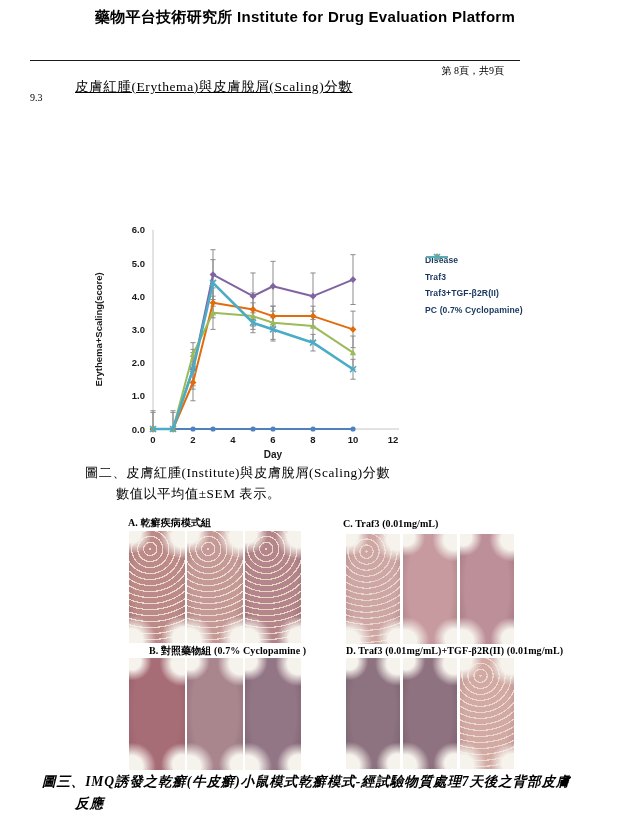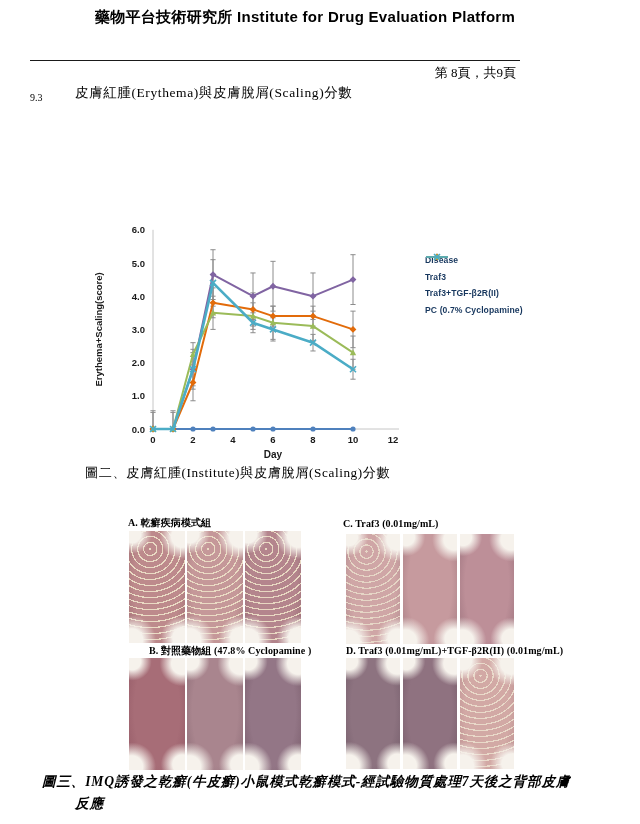--- a/index.html
+++ b/index.html
@@ -3,23 +3,23 @@
 <meta charset="utf-8">
 <style>
   html,body{margin:0;padding:0;background:#888;}
   .page{position:relative;width:640px;height:824px;background:#ffffff;overflow:hidden;
         font-family:"Liberation Serif","DejaVu Serif",serif;color:#000;}
   .doc-title{position:absolute;top:8px;left:0;width:610px;text-align:center;
              font-family:"Liberation Sans","DejaVu Sans",sans-serif;
              font-weight:bold;font-size:15px;letter-spacing:.3px;}
   .trial-no{position:absolute;top:41px;right:124px;font-size:13.5px;}
   .header-rule{position:absolute;top:60px;left:30px;width:490px;height:0;border-top:1.6px solid #1a1a1a;}
-  .page-no{position:absolute;top:64px;right:124px;font-size:13px;}
+  .page-no{position:absolute;top:64px;right:136px;font-size:10px;}
   .sec-num{position:absolute;top:92px;left:30px;font-size:10px;font-family:"Liberation Serif",serif;}
-  .sec-head{position:absolute;top:84px;left:75px;font-size:13.5px;letter-spacing:.6px;}
+  .sec-head{position:absolute;top:78px;left:75px;font-size:13.5px;letter-spacing:.6px;text-decoration:underline;}
   .body-text{position:absolute;top:113px;left:75px;width:438px;font-size:13.4px;line-height:20.2px;
              text-align:justify;letter-spacing:.8px;}
   .figure2{position:absolute;top:226px;left:88px;width:525px;height:236px;}
   .figure2 svg{position:absolute;top:0;left:0;}
   .legend{position:absolute;left:337px;top:26px;width:185px;
           font-family:"Liberation Sans","DejaVu Sans",sans-serif;}
   .legend-item{display:flex;align-items:center;height:16.5px;}
   .legend-swatch{width:24px;height:10px;margin-right:9px;flex:0 0 24px;}
   .legend-label{font-size:8.6px;font-weight:bold;color:#17375E;letter-spacing:.1px;white-space:nowrap;}
   .cap2{position:absolute;top:462px;left:85px;font-size:13.2px;letter-spacing:.6px;line-height:21px;}
@@ -228,36 +228,37 @@
             <line x1="9" y1="2" x2="15" y2="8" stroke="#4BACC6" stroke-width="1.6"></line>
             <line x1="9" y1="8" x2="15" y2="2" stroke="#4BACC6" stroke-width="1.6"></line>
           </svg>
           <span class="legend-label">PC (0.7% Cyclopamine)</span>
         </div>
       </div>
   </div>
 
   <div class="cap2">
     <div>圖二、皮膚紅腫(Institute)與皮膚脫屑(Scaling)分數</div>
+    <div class="cap2-l2">數值以平均值±SEM 表示。</div>
   </div>
 
   <div id="panels">
       <div class="panel-label" style="left: 128px; top: 516px;">A. 乾癬疾病模式組</div>
       <div class="photo-strip" style="left: 129px; top: 531px; gap: 2px;">
         <div class="photo" style="width: 56px; height: 112px; background: radial-gradient(circle at 6% 3%, rgb(246, 242, 236) 0px, rgb(246, 242, 236) 7%, rgba(0, 0, 0, 0) 16%), radial-gradient(circle at 95% 5%, rgb(246, 242, 236) 0px, rgb(246, 242, 236) 9%, rgba(0, 0, 0, 0) 19%), radial-gradient(circle at 5% 97%, rgb(246, 242, 236) 0px, rgb(246, 242, 236) 9%, rgba(0, 0, 0, 0) 20%), radial-gradient(circle at 95% 95%, rgb(246, 242, 236) 0px, rgb(246, 242, 236) 8%, rgba(0, 0, 0, 0) 18%), repeating-radial-gradient(circle at 38% 16%, rgb(234, 219, 196) 0px, rgb(234, 219, 196) 1.2px, rgba(0, 0, 0, 0) 1.2px, rgba(0, 0, 0, 0) 6px), radial-gradient(78% 95% at 50% 47%, rgb(189, 138, 140) 52%, rgb(146, 96, 103) 100%);"></div>
         <div class="photo" style="width: 56px; height: 112px; background: radial-gradient(circle at 6% 3%, rgb(246, 242, 236) 0px, rgb(246, 242, 236) 7%, rgba(0, 0, 0, 0) 16%), radial-gradient(circle at 95% 5%, rgb(246, 242, 236) 0px, rgb(246, 242, 236) 9%, rgba(0, 0, 0, 0) 19%), radial-gradient(circle at 5% 97%, rgb(246, 242, 236) 0px, rgb(246, 242, 236) 9%, rgba(0, 0, 0, 0) 20%), radial-gradient(circle at 95% 95%, rgb(246, 242, 236) 0px, rgb(246, 242, 236) 8%, rgba(0, 0, 0, 0) 18%), repeating-radial-gradient(circle at 38% 16%, rgb(234, 219, 196) 0px, rgb(234, 219, 196) 1.2px, rgba(0, 0, 0, 0) 1.2px, rgba(0, 0, 0, 0) 6px), radial-gradient(78% 95% at 50% 47%, rgb(197, 152, 153) 52%, rgb(156, 111, 116) 100%);"></div>
         <div class="photo" style="width: 56px; height: 112px; background: radial-gradient(circle at 6% 3%, rgb(246, 242, 236) 0px, rgb(246, 242, 236) 7%, rgba(0, 0, 0, 0) 16%), radial-gradient(circle at 95% 5%, rgb(246, 242, 236) 0px, rgb(246, 242, 236) 9%, rgba(0, 0, 0, 0) 19%), radial-gradient(circle at 5% 97%, rgb(246, 242, 236) 0px, rgb(246, 242, 236) 9%, rgba(0, 0, 0, 0) 20%), radial-gradient(circle at 95% 95%, rgb(246, 242, 236) 0px, rgb(246, 242, 236) 8%, rgba(0, 0, 0, 0) 18%), repeating-radial-gradient(circle at 38% 16%, rgb(232, 216, 194) 0px, rgb(232, 216, 194) 1.2px, rgba(0, 0, 0, 0) 1.2px, rgba(0, 0, 0, 0) 6px), radial-gradient(78% 95% at 50% 47%, rgb(180, 133, 141) 52%, rgb(138, 96, 105) 100%);"></div>
       </div>
       <div class="panel-label" style="left: 343px; top: 518px;">C. Traf3 (0.01mg/mL)</div>
       <div class="photo-strip" style="left: 346px; top: 534px; gap: 3px;">
         <div class="photo" style="width: 54px; height: 110px; background: radial-gradient(circle at 6% 3%, rgb(246, 242, 236) 0px, rgb(246, 242, 236) 7%, rgba(0, 0, 0, 0) 16%), radial-gradient(circle at 95% 5%, rgb(246, 242, 236) 0px, rgb(246, 242, 236) 9%, rgba(0, 0, 0, 0) 19%), radial-gradient(circle at 5% 97%, rgb(246, 242, 236) 0px, rgb(246, 242, 236) 9%, rgba(0, 0, 0, 0) 20%), radial-gradient(circle at 95% 95%, rgb(246, 242, 236) 0px, rgb(246, 242, 236) 8%, rgba(0, 0, 0, 0) 18%), repeating-radial-gradient(circle at 38% 16%, rgb(230, 214, 198) 0px, rgb(230, 214, 198) 1.2px, rgba(0, 0, 0, 0) 1.2px, rgba(0, 0, 0, 0) 6px), radial-gradient(78% 95% at 50% 47%, rgb(207, 166, 166) 52%, rgb(166, 127, 132) 100%);"></div>
         <div class="photo" style="width: 54px; height: 110px; background: radial-gradient(circle at 6% 3%, rgb(246, 242, 236) 0px, rgb(246, 242, 236) 7%, rgba(0, 0, 0, 0) 16%), radial-gradient(circle at 95% 5%, rgb(246, 242, 236) 0px, rgb(246, 242, 236) 9%, rgba(0, 0, 0, 0) 19%), radial-gradient(circle at 5% 97%, rgb(246, 242, 236) 0px, rgb(246, 242, 236) 9%, rgba(0, 0, 0, 0) 20%), radial-gradient(circle at 95% 95%, rgb(246, 242, 236) 0px, rgb(246, 242, 236) 8%, rgba(0, 0, 0, 0) 18%), radial-gradient(78% 95% at 50% 47%, rgb(198, 154, 158) 52%, rgb(153, 112, 120) 100%);"></div>
         <div class="photo" style="width: 54px; height: 110px; background: radial-gradient(circle at 6% 3%, rgb(246, 242, 236) 0px, rgb(246, 242, 236) 7%, rgba(0, 0, 0, 0) 16%), radial-gradient(circle at 95% 5%, rgb(246, 242, 236) 0px, rgb(246, 242, 236) 9%, rgba(0, 0, 0, 0) 19%), radial-gradient(circle at 5% 97%, rgb(246, 242, 236) 0px, rgb(246, 242, 236) 9%, rgba(0, 0, 0, 0) 20%), radial-gradient(circle at 95% 95%, rgb(246, 242, 236) 0px, rgb(246, 242, 236) 8%, rgba(0, 0, 0, 0) 18%), radial-gradient(78% 95% at 50% 47%, rgb(189, 143, 152) 52%, rgb(143, 104, 115) 100%);"></div>
       </div>
-      <div class="panel-label" style="left: 149px; top: 644px;">B. 對照藥物組 (47.8% Cyclopamine )</div>
+      <div class="panel-label" style="left: 149px; top: 644px;">B. 對照藥物組 (0.7% Cyclopamine )</div>
       <div class="photo-strip" style="left: 129px; top: 658px; gap: 2px;">
         <div class="photo" style="width: 56px; height: 112px; background: radial-gradient(circle at 6% 3%, rgb(246, 242, 236) 0px, rgb(246, 242, 236) 7%, rgba(0, 0, 0, 0) 16%), radial-gradient(circle at 95% 5%, rgb(246, 242, 236) 0px, rgb(246, 242, 236) 9%, rgba(0, 0, 0, 0) 19%), radial-gradient(circle at 5% 97%, rgb(246, 242, 236) 0px, rgb(246, 242, 236) 9%, rgba(0, 0, 0, 0) 20%), radial-gradient(circle at 95% 95%, rgb(246, 242, 236) 0px, rgb(246, 242, 236) 8%, rgba(0, 0, 0, 0) 18%), radial-gradient(78% 95% at 50% 47%, rgb(167, 109, 119) 52%, rgb(140, 82, 95) 100%);"></div>
         <div class="photo" style="width: 56px; height: 112px; background: radial-gradient(circle at 6% 3%, rgb(246, 242, 236) 0px, rgb(246, 242, 236) 7%, rgba(0, 0, 0, 0) 16%), radial-gradient(circle at 95% 5%, rgb(246, 242, 236) 0px, rgb(246, 242, 236) 9%, rgba(0, 0, 0, 0) 19%), radial-gradient(circle at 5% 97%, rgb(246, 242, 236) 0px, rgb(246, 242, 236) 9%, rgba(0, 0, 0, 0) 20%), radial-gradient(circle at 95% 95%, rgb(246, 242, 236) 0px, rgb(246, 242, 236) 8%, rgba(0, 0, 0, 0) 18%), radial-gradient(78% 95% at 50% 47%, rgb(169, 133, 142) 52%, rgb(127, 95, 106) 100%);"></div>
         <div class="photo" style="width: 56px; height: 112px; background: radial-gradient(circle at 6% 3%, rgb(246, 242, 236) 0px, rgb(246, 242, 236) 7%, rgba(0, 0, 0, 0) 16%), radial-gradient(circle at 95% 5%, rgb(246, 242, 236) 0px, rgb(246, 242, 236) 9%, rgba(0, 0, 0, 0) 19%), radial-gradient(circle at 5% 97%, rgb(246, 242, 236) 0px, rgb(246, 242, 236) 9%, rgba(0, 0, 0, 0) 20%), radial-gradient(circle at 95% 95%, rgb(246, 242, 236) 0px, rgb(246, 242, 236) 8%, rgba(0, 0, 0, 0) 18%), radial-gradient(78% 95% at 50% 47%, rgb(147, 118, 134) 52%, rgb(111, 82, 96) 100%);"></div>
       </div>
       <div class="panel-label" style="left: 346px; top: 645px;">D. Traf3 (0.01mg/mL)+TGF-β2R(II) (0.01mg/mL)</div>
       <div class="photo-strip" style="left: 346px; top: 658px; gap: 3px;">
         <div class="photo" style="width: 54px; height: 111px; background: radial-gradient(circle at 6% 3%, rgb(246, 242, 236) 0px, rgb(246, 242, 236) 7%, rgba(0, 0, 0, 0) 16%), radial-gradient(circle at 95% 5%, rgb(246, 242, 236) 0px, rgb(246, 242, 236) 9%, rgba(0, 0, 0, 0) 19%), radial-gradient(circle at 5% 97%, rgb(246, 242, 236) 0px, rgb(246, 242, 236) 9%, rgba(0, 0, 0, 0) 20%), radial-gradient(circle at 95% 95%, rgb(246, 242, 236) 0px, rgb(246, 242, 236) 8%, rgba(0, 0, 0, 0) 18%), radial-gradient(78% 95% at 50% 47%, rgb(141, 115, 128) 52%, rgb(107, 85, 99) 100%);"></div>
         <div class="photo" style="width: 54px; height: 111px; background: radial-gradient(circle at 6% 3%, rgb(246, 242, 236) 0px, rgb(246, 242, 236) 7%, rgba(0, 0, 0, 0) 16%), radial-gradient(circle at 95% 5%, rgb(246, 242, 236) 0px, rgb(246, 242, 236) 9%, rgba(0, 0, 0, 0) 19%), radial-gradient(circle at 5% 97%, rgb(246, 242, 236) 0px, rgb(246, 242, 236) 9%, rgba(0, 0, 0, 0) 20%), radial-gradient(circle at 95% 95%, rgb(246, 242, 236) 0px, rgb(246, 242, 236) 8%, rgba(0, 0, 0, 0) 18%), radial-gradient(78% 95% at 50% 47%, rgb(143, 114, 128) 52%, rgb(109, 83, 97) 100%);"></div>
         <div class="photo" style="width: 54px; height: 111px; background: radial-gradient(circle at 6% 3%, rgb(246, 242, 236) 0px, rgb(246, 242, 236) 7%, rgba(0, 0, 0, 0) 16%), radial-gradient(circle at 95% 5%, rgb(246, 242, 236) 0px, rgb(246, 242, 236) 9%, rgba(0, 0, 0, 0) 19%), radial-gradient(circle at 5% 97%, rgb(246, 242, 236) 0px, rgb(246, 242, 236) 9%, rgba(0, 0, 0, 0) 20%), radial-gradient(circle at 95% 95%, rgb(246, 242, 236) 0px, rgb(246, 242, 236) 8%, rgba(0, 0, 0, 0) 18%), repeating-radial-gradient(circle at 38% 16%, rgb(233, 217, 201) 0px, rgb(233, 217, 201) 1.2px, rgba(0, 0, 0, 0) 1.2px, rgba(0, 0, 0, 0) 6px), radial-gradient(78% 95% at 50% 47%, rgb(210, 169, 165) 52%, rgb(176, 130, 135) 100%);"></div>

